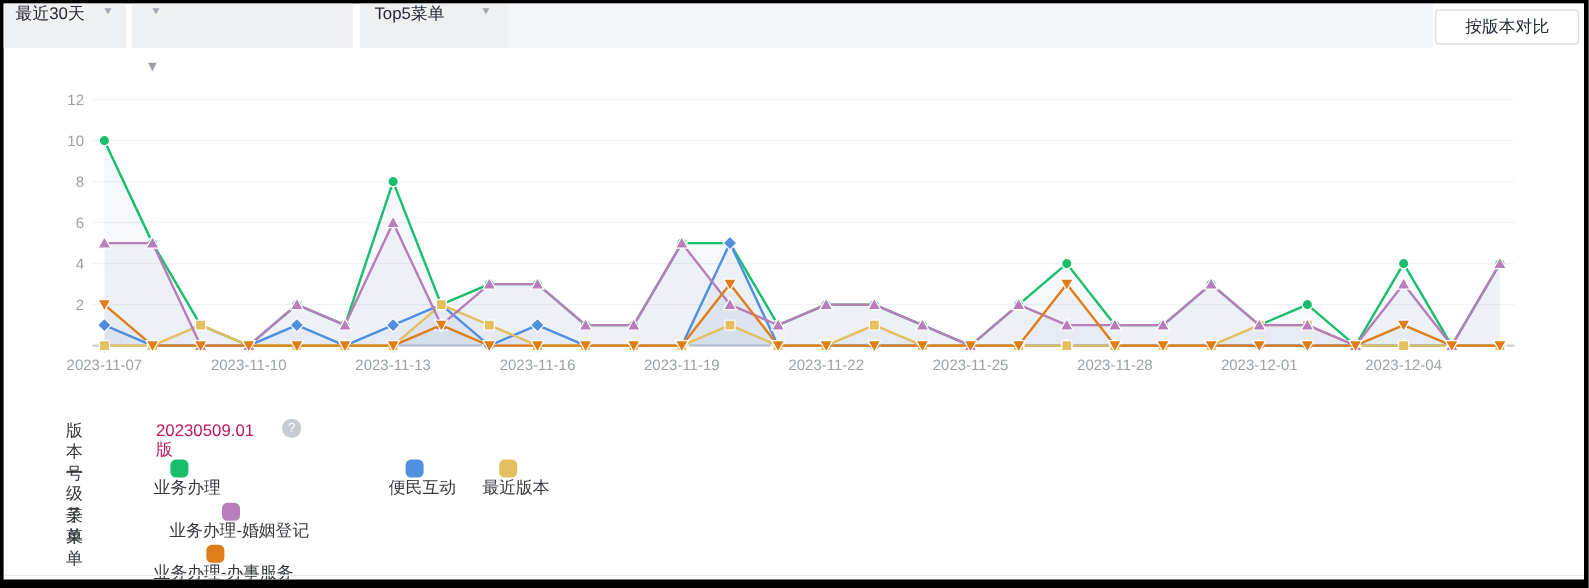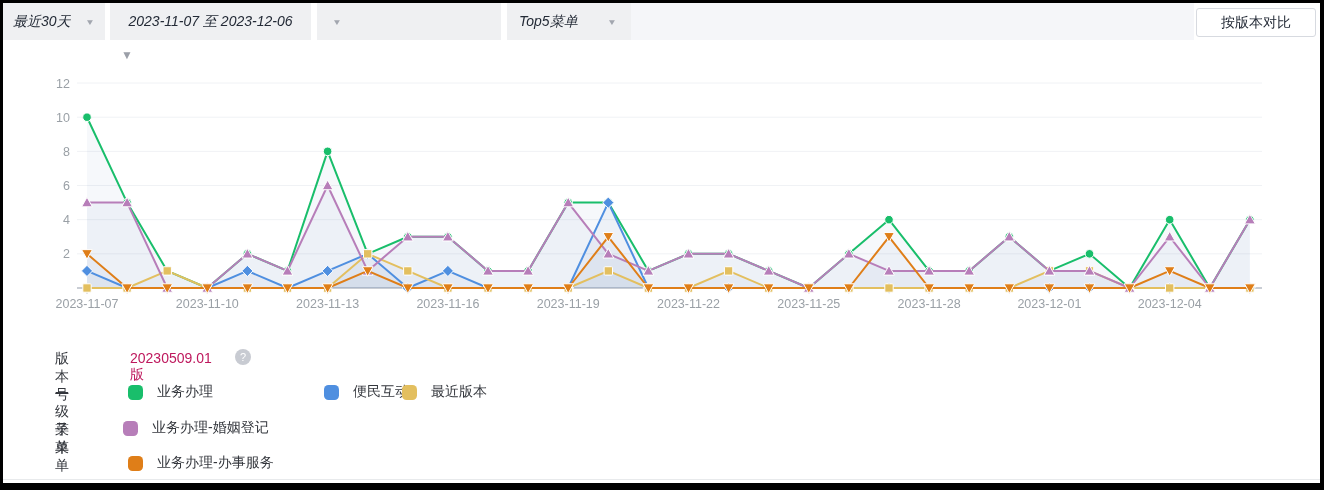--- a/index.html
+++ b/index.html
@@ -6,22 +6,22 @@
   html,body { background:#fff; }
   body { font-family:"Liberation Sans","DejaVu Sans",sans-serif; }
   .frame {
     position:relative; width:1324px; height:490px;
     border:3px solid #000; border-right-width:4px; border-bottom-width:7px;
     background:#fff; overflow:hidden;
   }
   
   .toolbar { position:absolute; left:0; top:0; width:100%; height:37px; display:flex; align-items:stretch; background:#fff; }
   .tb-seg {
-    background:#eff0f2; display:flex; align-items:center;
-    font-size:14px; color:#232a36; white-space:nowrap; cursor:pointer;font-style:italic;
+    background:#eff0f2; display:flex; 
+    font-size:14px; color:#232a36; white-space:nowrap; cursor:pointer;
   }
   .tb-seg.range   { width:102px; margin-right:5px; padding:0 10px; justify-content:space-between; }
   .tb-seg.dates   { width:201px; margin-right:6px; justify-content:center; }
   .tb-seg.version { width:184px; margin-right:6px; padding:0 8px 0 13px; justify-content:flex-start; }
   .tb-seg.topn    { width:124px; padding:0 14px 0 12px; justify-content:space-between; }
   .tb-filler { flex:1; background:#f5f6f9; }
   .tb-right { width:126px; background:#fff; position:relative; }
   .caret { font-size:10px; color:#a2a6af; line-height:1; transform:scaleY(.85); }
   .version .caret { margin-left:2px; }
   .compare-btn {
@@ -31,42 +31,39 @@
     cursor:pointer; font-family:inherit;
   }
   .popup-caret {
     position:absolute; left:118px; top:46px; font-size:12px; color:#9b9fa8; line-height:1;
   }
   
   .chart-wrap { position:absolute; left:0; top:52px; width:1317px; height:258px; }
   
   .legend-row { position:absolute; left:52px; height:18px; font-size:14px; color:#33363c; }
   .legend-row .row-label { position:absolute; left:0; top:0; letter-spacing:1px; }
-  .lg-item { position:absolute; top:-2px; display:flex; align-items:center; cursor:pointer; }
+  .lg-item { position:absolute; top:-2px; display:flex; align-items:center; cursor:pointer;flex-direction:column; }
   .lg-swatch { width:15px; height:15px; border-radius:4.5px; margin-right:14px; flex:0 0 auto; }
   .lg-label { font-size:14px; color:#33363c; white-space:nowrap; }
   .ver-value { position:absolute; left:75px; top:0; color:#be185d; }
   .help-icon {
     position:absolute; left:180px; top:-1px; width:16px; height:16px; border-radius:50%;
     background:#c8cbd2; color:#fff; font-size:11px; line-height:16px; text-align:center; cursor:pointer;
   }
   .divider { position:absolute; left:0; top:476px; width:100%; height:1px; background:#e8eaec; }
 </style>
 </head>
 <body>
 
 <div class="frame">
 
   <div class="toolbar">
     <div class="tb-seg range">
       <span>最近30天</span>
       <span class="caret">▼</span>
-    </div>
-    <div class="tb-seg dates">
-      <span>2023-11-07 至 2023-12-06</span>
     </div>
     <div class="tb-seg version">
       <span class="caret">▼</span>
     </div>
     <div class="tb-seg topn">
       <span>Top5菜单</span>
       <span class="caret">▼</span>
     </div>
     <div class="tb-filler"></div>
     <div class="tb-right">
@@ -291,21 +288,21 @@
       <span class="lg-label">便民互动</span>
     </span>
     <span class="lg-item" style="left:347px;">
       <span class="lg-swatch" style="background: rgb(227, 191, 95);"></span>
       <span class="lg-label">最近版本</span>
     </span>
   </div>
 
   <div class="legend-row" style="top:418px;">
     <span class="row-label">子菜单</span>
-    <span class="lg-item" style="left:68px;">
+    <span class="lg-item" style="left:86px;">
       <span class="lg-swatch" style="background: rgb(183, 126, 185);"></span>
       <span class="lg-label">业务办理-婚姻登记</span>
     </span>
   </div>
 
   <div class="legend-row" style="top:453px;">
     <span class="lg-item" style="left:73px;">
       <span class="lg-swatch" style="background: rgb(223, 126, 24);"></span>
       <span class="lg-label">业务办理-办事服务</span>
     </span>

